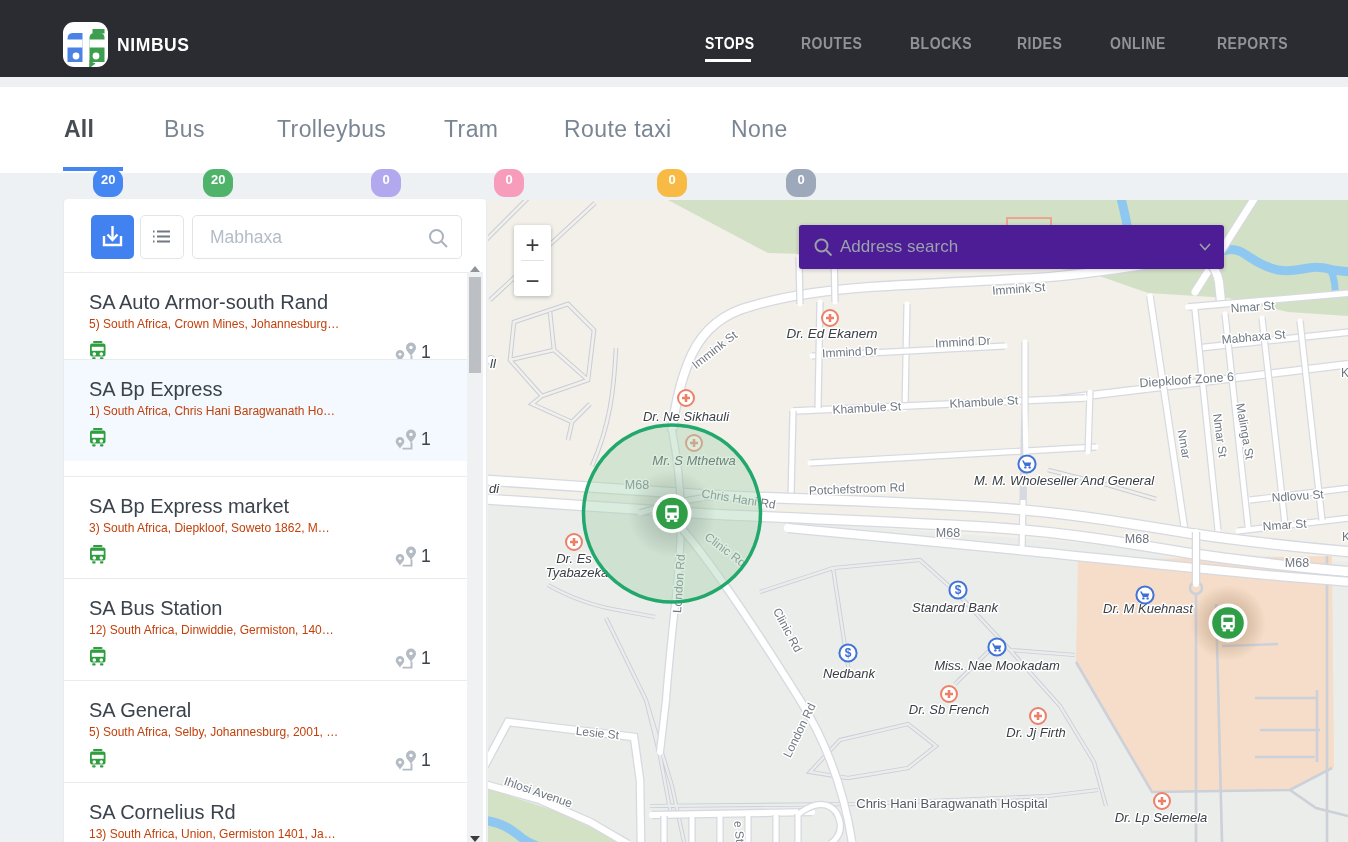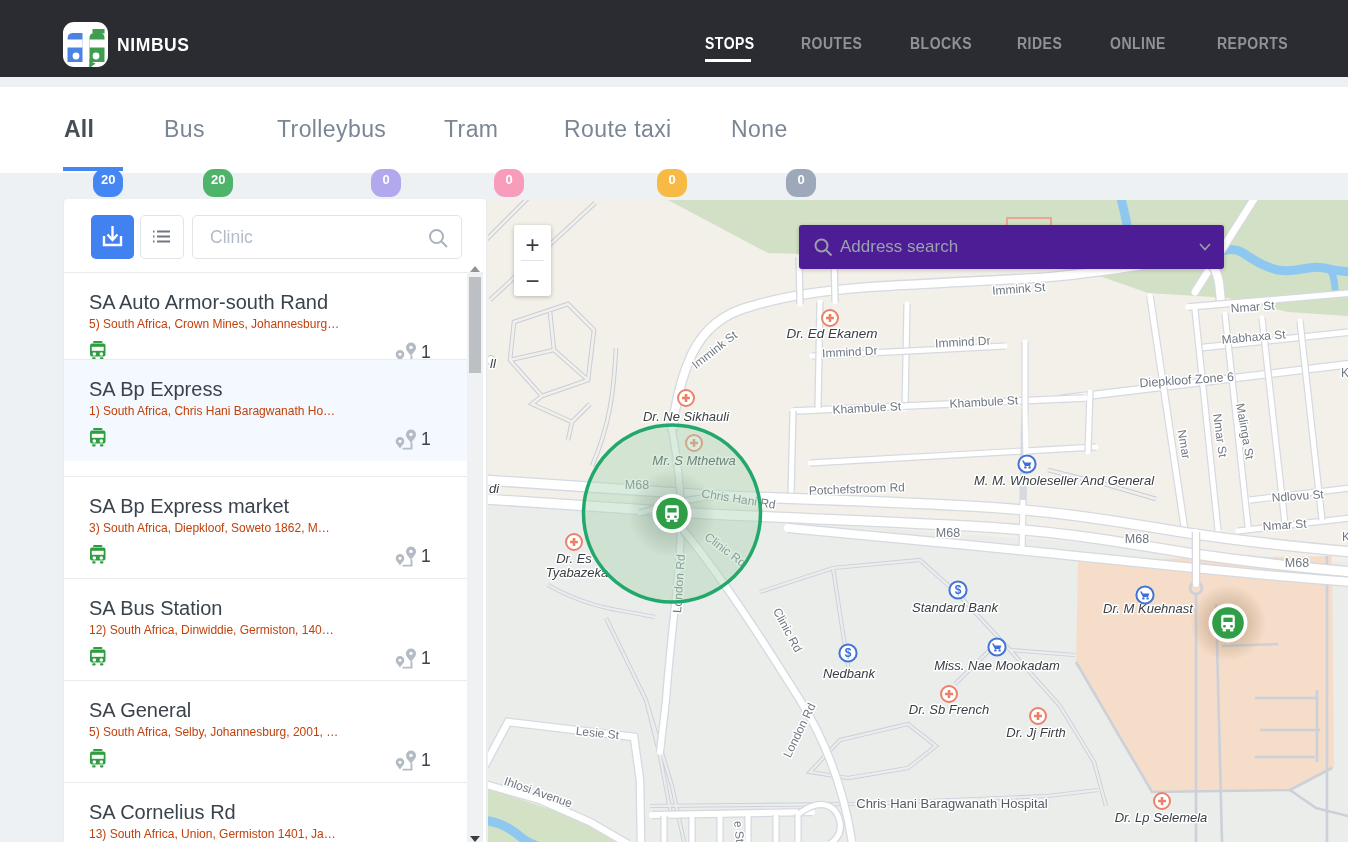--- a/index.html
+++ b/index.html
@@ -116,21 +116,21 @@
   </div>
   <div id="btn-ls">
     <svg width="42" height="42" viewBox="0 0 42 42">
       <g stroke="#707880" stroke-width="2.2" fill="none">
         <path d="M16 15.5 h13 M16 20.5 h13 M16 25.5 h13"></path>
         <path d="M12 15.5 h1.5 M12 20.5 h1.5 M12 25.5 h1.5" stroke-dasharray="1.5 1.5"></path>
       </g>
     </svg>
   </div>
   <div id="search">
-      <span>Clinic</span>
+      <span>Mabhaxa</span>
     <svg style="position:absolute; right:12px; top:11px;" width="22" height="22" viewBox="0 0 22 22">
       <circle cx="9.5" cy="9.5" r="6.5" stroke="#a9b2bc" stroke-width="2" fill="none"></circle>
       <path d="M14.5 14.5 L20 20" stroke="#a9b2bc" stroke-width="2"></path>
     </svg>
   </div>
   <div class="item" style="top:73px;">
     <div class="t1">SA Auto Armor-south Rand</div>
     <div class="t2">5) South Africa, Crown Mines, Johannesburg…</div>
     <svg class="bic" style="position:absolute;left:25px;top:67px;" width="18" height="21" viewBox="0 0 18 21">
         <use href="#busicon"></use>

